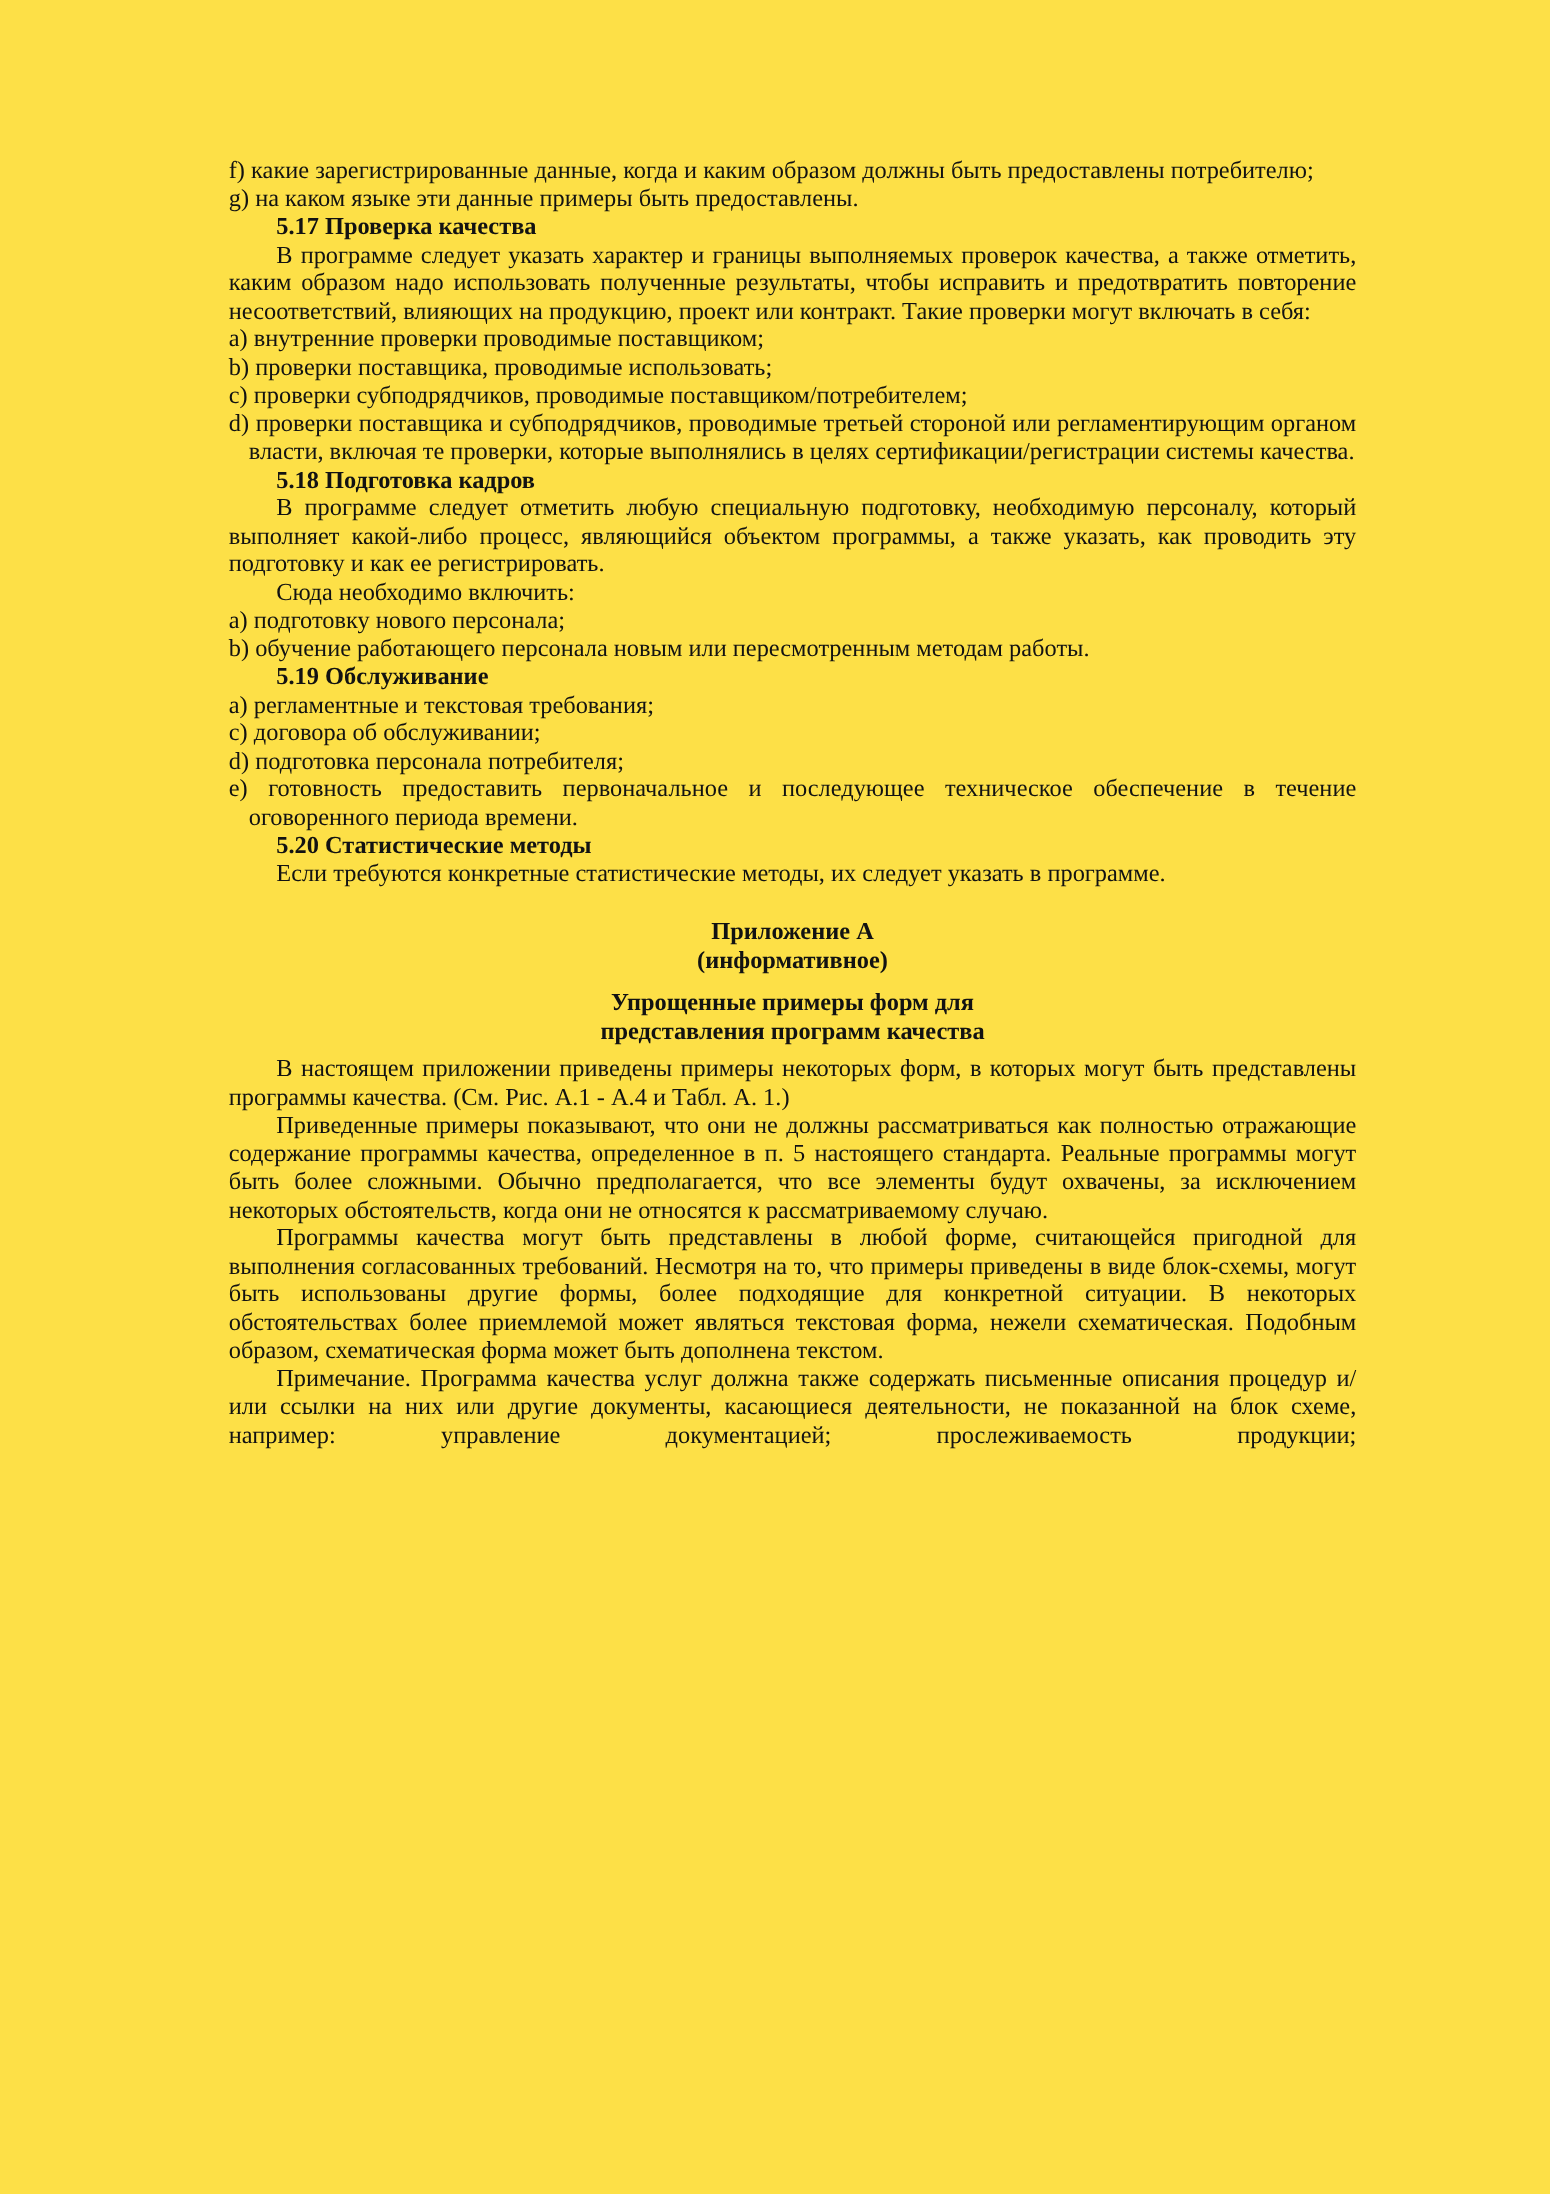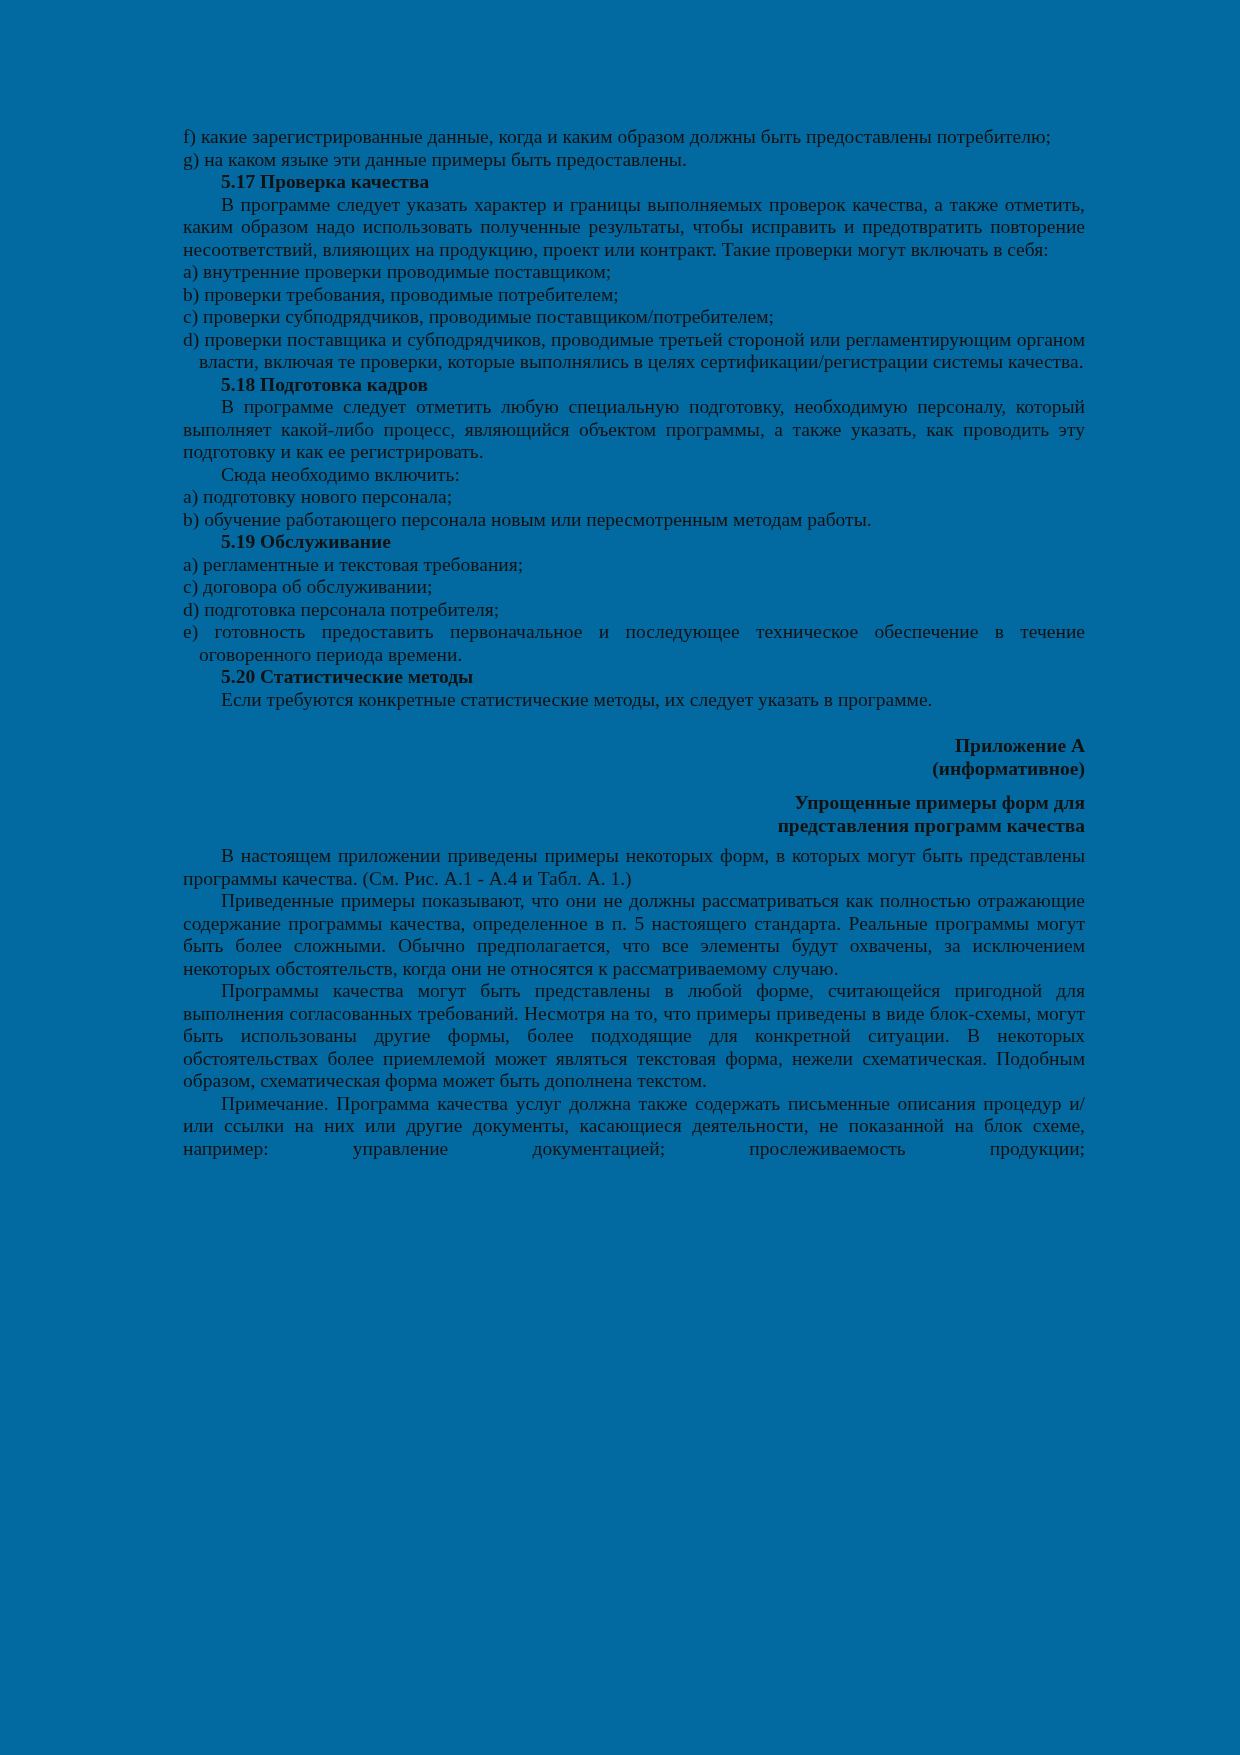--- a/index.html
+++ b/index.html
@@ -4,21 +4,21 @@
 <style>
   html, body {
     margin: 0;
     padding: 0;
     background: #ffffff;
   }
   .page {
     position: relative;
     width: 1240px;
     height: 1755px;
-    background: #0369a1;
+    background: #fde047;
     overflow: hidden;
   }
   .content {
     position: absolute;
     left: 183px;
     top: 126px;
     width: 902px;
     font-family: "Liberation Serif", "DejaVu Serif", serif;
     font-size: 19.5px;
     line-height: 22.5px;
@@ -31,39 +31,39 @@
     font-weight: bold;
     text-indent: 38px;
     margin: 22px 0 12px 0;
   }
   .li {
     margin: 0 0 2px 30px;
     padding-left: 16px;
     text-indent: -16px;
   }
   .center-block {
-    text-align: right;
+    text-align: center;
     font-weight: bold;
   }
   .center-block.first { margin-top: 24px; }
   .center-block.second { margin-top: 12px; margin-bottom: 8px; }
   .gap-before { margin-top: 34px; }
   .stretch-last { text-align-last: justify; }
 </style>
 </head>
 <body>
 
 <div class="page">
   <div class="content">
       <p class="li"><span>f)</span> <span>какие зарегистрированные данные, когда и каким образом должны быть предоставлены потребителю;</span></p>
       <p class="li"><span>g)</span> <span>на каком языке эти данные примеры быть предоставлены.</span></p>
       <p class="heading">5.17 Проверка качества</p>
       <p class="para">В программе следует указать характер и границы выполняемых проверок качества, а также отметить, каким образом надо использовать полученные результаты, чтобы исправить и предотвратить повторение несоответствий, влияющих на продукцию, проект или контракт. Такие проверки могут включать в себя:</p>
       <p class="li"><span>a)</span> <span>внутренние проверки проводимые поставщиком;</span></p>
-      <p class="li"><span>b)</span> <span>проверки требования, проводимые потребителем;</span></p>
+      <p class="li"><span>b)</span> <span>проверки поставщика, проводимые использовать;</span></p>
       <p class="li"><span>c)</span> <span>проверки субподрядчиков, проводимые поставщиком/потребителем;</span></p>
       <p class="li"><span>d)</span> <span>проверки поставщика и субподрядчиков, проводимые третьей стороной или регламентирующим органом власти, включая те проверки, которые выполнялись в целях сертификации/регистрации системы качества.</span></p>
       <p class="heading">5.18 Подготовка кадров</p>
       <p class="para">В программе следует отметить любую специальную подготовку, необходимую персоналу, который выполняет какой-либо процесс, являющийся объектом программы, а также указать, как проводить эту подготовку и как ее регистрировать.</p>
       <p class="para">Сюда необходимо включить:</p>
       <p class="li"><span>a)</span> <span>подготовку нового персонала;</span></p>
       <p class="li"><span>b)</span> <span>обучение работающего персонала новым или пересмотренным методам работы.</span></p>
       <p class="heading">5.19 Обслуживание</p>
       <p class="li"><span>a)</span> <span>регламентные и текстовая требования;</span></p>
       <p class="li"><span>c)</span> <span>договора об обслуживании;</span></p>

